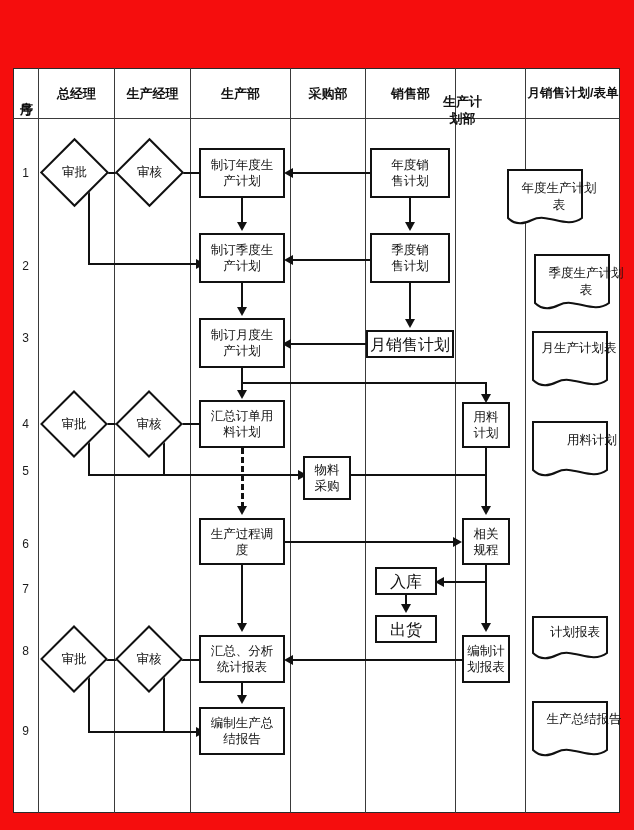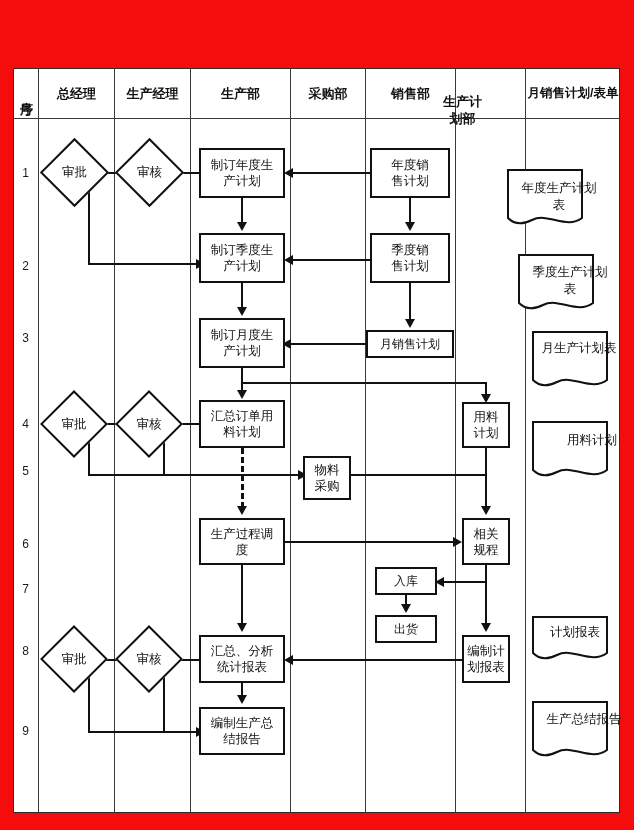--- a/index.html
+++ b/index.html
@@ -45,21 +45,21 @@
     text-align:center;font-size:12px;color:#1b1b1b;
   }
 
   
   .box{
     position:absolute;border:2px solid #111;background:#fff;
     display:flex;align-items:center;justify-content:center;
     text-align:center;font-size:12.5px;line-height:16px;color:#111;
     box-sizing:border-box;z-index:5;
   }
-  .box.s1{font-size:12px;line-height:15px;}
+  .box.s1{font-size:16px;line-height:15px;}
   .diamond{
     position:absolute;z-index:5;
   }
   .diamond .dshape{
     position:absolute;left:0;top:0;width:100%;height:100%;
     background:#fff;border:2px solid #111;
     transform:rotate(45deg);box-sizing:border-box;
   }
   .diamond .dtxt{
     position:absolute;left:0;top:0;width:100%;height:100%;
@@ -306,21 +306,21 @@
   <div class="ln lnh" style="left:88px;top:731px;width:113px;"></div>
   <div class="arr arr-r" style="left:196px;top:727px;"></div>
 
   <div class="docshape" style="left:506px;top:168px;width:78px;height:62px;">
     <svg width="78" height="62" viewBox="0 0 78 62">
       <path d="M2,2 L76,2 L76,50 C60,62 42,44 26,52 C16,57 8,56 2,50 Z" fill="#fff" stroke="#111" stroke-width="2"></path>
     </svg>
     <div class="dlabel" style="top:12px;padding:0 14px;">年度生产计划表</div>
   </div>
 
-  <div class="docshape" style="left:517px;top:253px;width:78px;height:62px;font-family:Liberation Mono, monospace;">
+  <div class="docshape" style="left:533px;top:253px;width:78px;height:62px;">
     <svg width="78" height="62" viewBox="0 0 78 62">
       <path d="M2,2 L76,2 L76,50 C60,62 42,44 26,52 C16,57 8,56 2,50 Z" fill="#fff" stroke="#111" stroke-width="2"></path>
     </svg>
     <div class="dlabel" style="top:12px;padding:0 14px;">季度生产计划表</div>
   </div>
 
   <div class="docshape" style="left:531px;top:330px;width:78px;height:62px;">
     <svg width="78" height="62" viewBox="0 0 78 62">
       <path d="M2,2 L76,2 L76,50 C60,62 42,44 26,52 C16,57 8,56 2,50 Z" fill="#fff" stroke="#111" stroke-width="2"></path>
     </svg>

